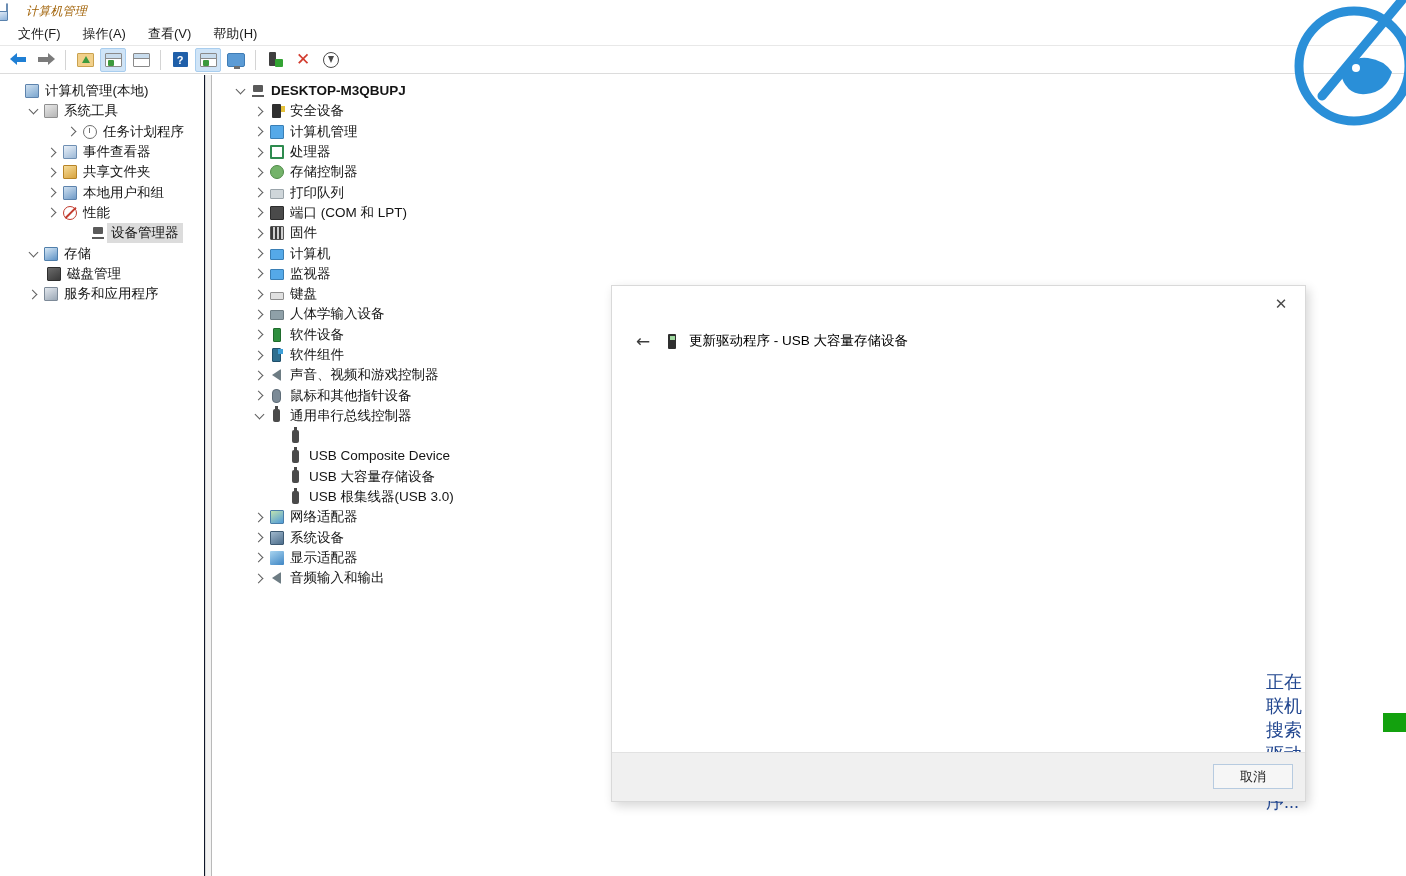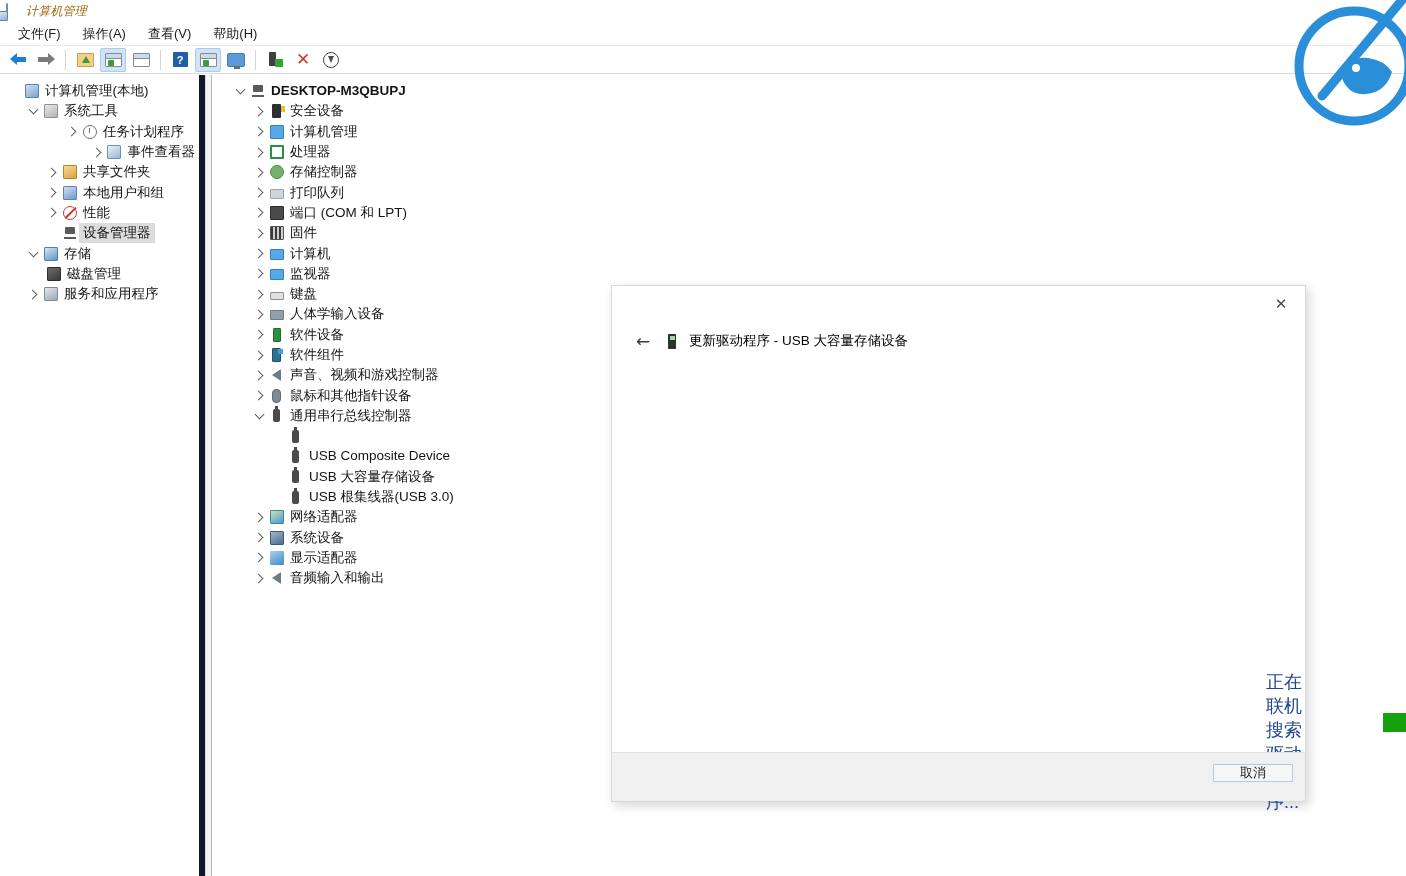--- a/index.html
+++ b/index.html
@@ -90,21 +90,21 @@
     width:16px;height:16px;border:1.6px solid #4a4a4a;border-radius:50%;position:relative;
   }
   .ic-scan:after{
     content:"";position:absolute;left:50%;top:3px;margin-left:-3.5px;
     border-left:3.5px solid transparent;border-right:3.5px solid transparent;border-top:7px solid #4a4a4a;
   }
 
   
   #body-area{ position:absolute; left:0; top:75px; right:0; bottom:0; display:flex; }
   #left-pane{
-    width:205px; background:#ffffff; border-right:6px solid #0f172a;
+    width:205px; background:#ffffff; border-right:1px solid #0f172a;
     overflow:hidden; padding-top:6px;
   }
   #splitter{
     width:7px; background:#f3f3f3;
     border-left:1px solid #d8d8d8; border-right:1px solid #b9b9b9;
     cursor:col-resize;
   }
   #right-pane{ flex:1; background:#ffffff; overflow:hidden; padding-top:6px; position:relative;}
 
   .trow{
@@ -191,21 +191,21 @@
   #progress-track{
     position:absolute; left:771px; top:427px; width:396px; height:19px;
     background:#e6e6e6;
   }
   #progress-fill{ height:100%; width:17%; background:#13a10e; }
   #dlg-footer{
     position:absolute; left:0; right:0; bottom:0; height:49px;
     background:#f0f0f0; border-top:1px solid #e2e2e2;
   }
   #cancel-btn{
-    position:absolute; right:12px; top:11px; width:80px;height:18px;
+    position:absolute; right:12px; top:11px; width:80px;height:25px;
     background:#f6f6f6; border:1px solid #b7cbe0;
     font-size:13px;color:#1b1b1b;display:flex;align-items:center;justify-content:center;
   }
 
   
   #watermark{ position:absolute; right:-26px; top:-14px; width:150px; height:150px; pointer-events:none;}
 </style>
 </head>
 <body>
 
@@ -290,21 +290,21 @@
       </div>
       <div class="trow" style="padding-left: 64px;">
         <span class="tw">
           <i class="chev closed"></i>
         </span>
         <span class="ti">
           <span class="gi gi-clock"></span>
         </span>
         <span class="lbl">任务计划程序</span>
       </div>
-      <div class="trow" style="padding-left: 44px; justify-content: flex-end;">
+      <div class="trow" style="padding-left: 44px;">
         <span class="tw">
           <i class="chev closed"></i>
         </span>
         <span class="ti">
           <span class="gi gi-event"></span>
         </span>
         <span class="lbl">事件查看器</span>
       </div>
       <div class="trow" style="padding-left: 44px;">
         <span class="tw">
@@ -326,21 +326,21 @@
       </div>
       <div class="trow" style="padding-left: 44px;">
         <span class="tw">
           <i class="chev closed"></i>
         </span>
         <span class="ti">
           <span class="gi gi-perf"></span>
         </span>
         <span class="lbl">性能</span>
       </div>
-      <div class="trow sel" style="padding-left: 44px;">
+      <div class="trow sel" style="padding-left: 72px;">
         <span class="tw"></span>
         <span class="ti">
           <span class="gi gi-devmgr"></span>
         </span>
         <span class="lbl">设备管理器</span>
       </div>
       <div class="trow" style="padding-left: 25px;">
         <span class="tw">
           <i class="chev open"></i>
         </span>

